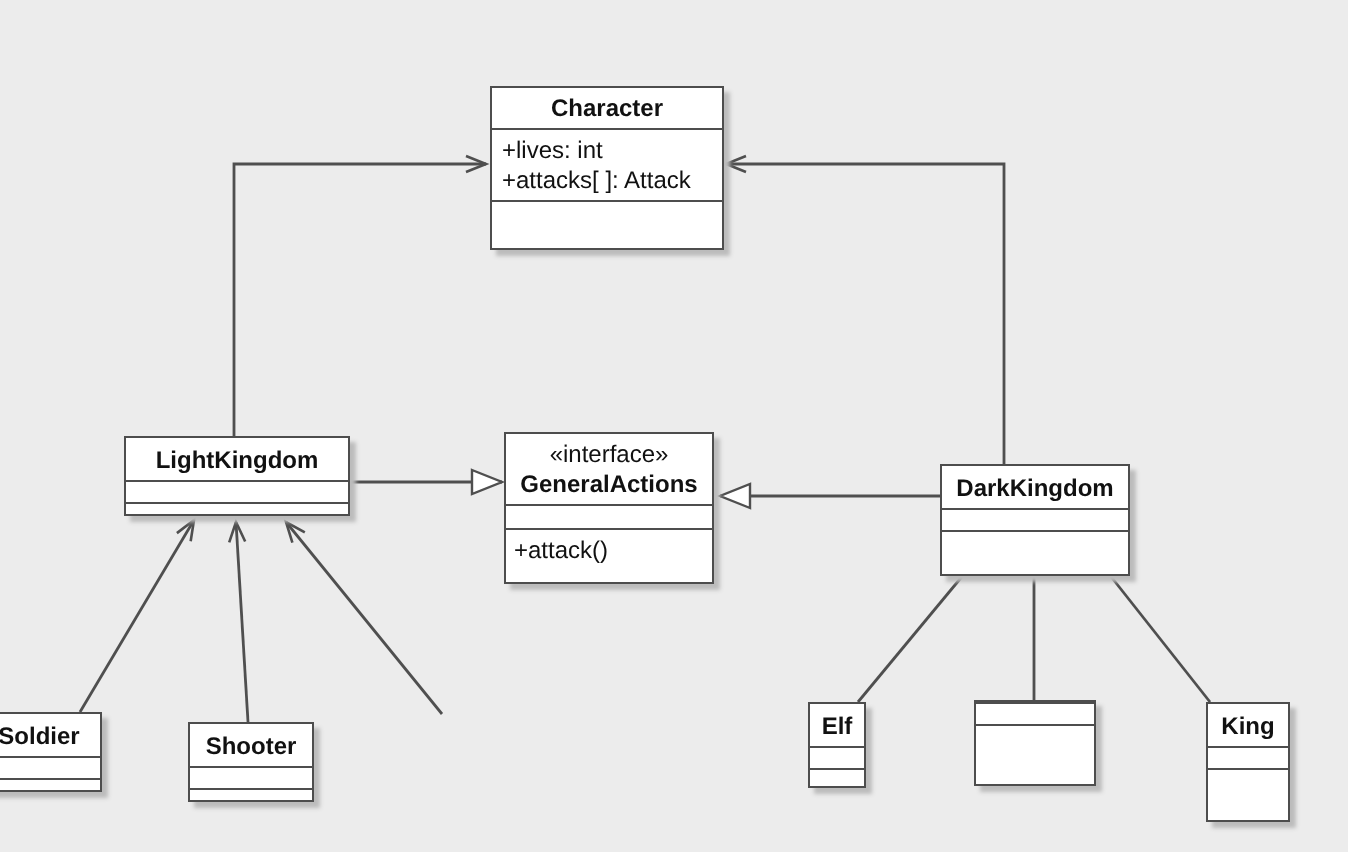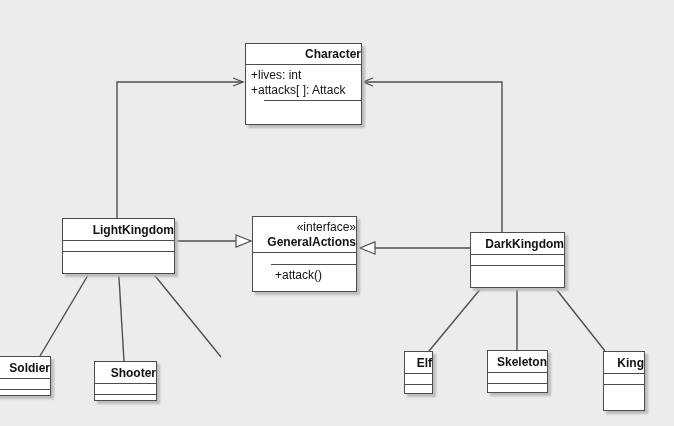--- a/index.html
+++ b/index.html
@@ -26,33 +26,33 @@
   
   #canvas{position:absolute;left:0;top:30px;width:674px;height:396px;background:#ececec;}
   #edges{position:absolute;left:0;top:0;width:674px;height:426px;z-index:1;}
   
   .uml-node{
     position:absolute;box-sizing:border-box;background:#fff;
     border:1px solid #4d4d4d;box-shadow:3px 3px 2px #bcbcbc;
     z-index:2;font-size:12px;color:#111;display:flex;flex-direction:column;
   }
   .uml-name{
-    font-weight:bold;text-align:right;white-space:nowrap;overflow:hidden;
+    font-weight:bold;text-align:center;white-space:nowrap;overflow:hidden;
     display:flex;flex-direction:column;justify-content:center;flex:0 0 auto;
   }
   .uml-stereotype{font-weight:normal;font-size:12px;line-height:14px;}
   .uml-compartment{border-top:1px solid #4d4d4d;box-sizing:border-box;flex:0 0 auto;}
   .uml-attrs{padding:3px 4px 2px 5px;line-height:15px;white-space:nowrap;}
   .uml-attrs div{height:15px;}
   .uml-methods{padding:3px 4px;line-height:14px;white-space:nowrap;}
-  .grow{flex:1 1 auto;margin-left:18px;}
+  .grow{flex:1 1 auto;}
   
   #node-character{left:245px;top:43px;width:117px;height:82px;}
   #node-character .uml-name{height:20px;}
-  #node-lightkingdom{left:62px;top:218px;width:113px;height:56px;}
+  #node-lightkingdom{left:62px;top:218px;width:113px;height:40px;}
   #node-generalactions{left:252px;top:216px;width:105px;height:76px;}
   #node-generalactions .uml-name{height:35px;line-height:16px;}
   #node-darkkingdom{left:470px;top:232px;width:95px;height:56px;}
   #node-soldier{left:-12px;top:356px;width:63px;height:40px;}
   #node-magician{left:94px;top:361px;width:63px;height:40px;}
   #node-shooter{left:212px;top:357px;width:60px;height:41px;}
   #node-elf{left:404px;top:351px;width:29px;height:43px;}
   #node-skeleton{left:487px;top:350px;width:61px;height:43px;}
   #node-king{left:603px;top:351px;width:42px;height:60px;}
   .small-node .uml-name{height:21px;}
@@ -148,23 +148,20 @@
 
   <div class="uml-node small-node" id="node-elf">
     <div class="uml-name">
         <span>Elf</span>
       </div>
     <div class="uml-compartment c1"></div>
     <div class="uml-compartment c2"></div>
   </div>
 
   <div class="uml-node small-node" id="node-skeleton">
-    <div class="uml-name">
-        <span>Skeleton</span>
-      </div>
     <div class="uml-compartment c1"></div>
     <div class="uml-compartment c2"></div>
   </div>
 
   <div class="uml-node small-node" id="node-king">
     <div class="uml-name">
         <span>King</span>
       </div>
     <div class="uml-compartment c1"></div>
     <div class="uml-compartment c2"></div>

